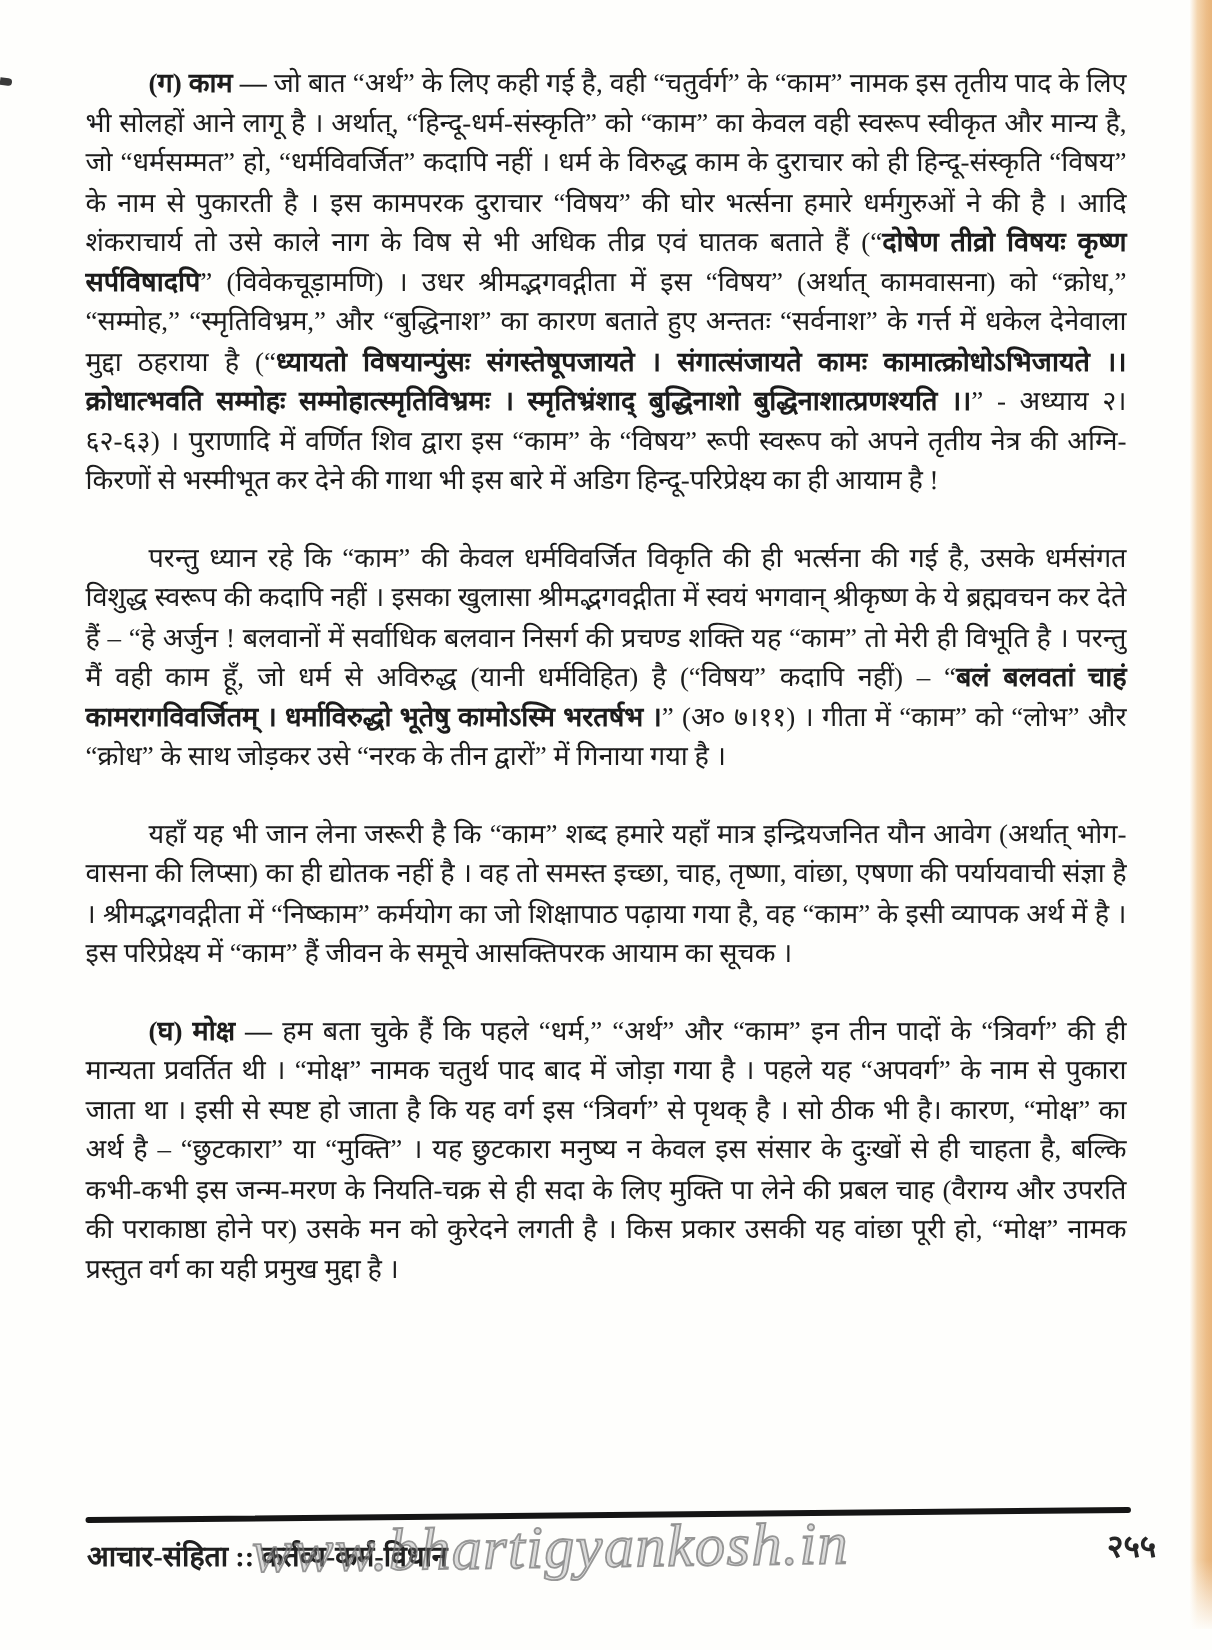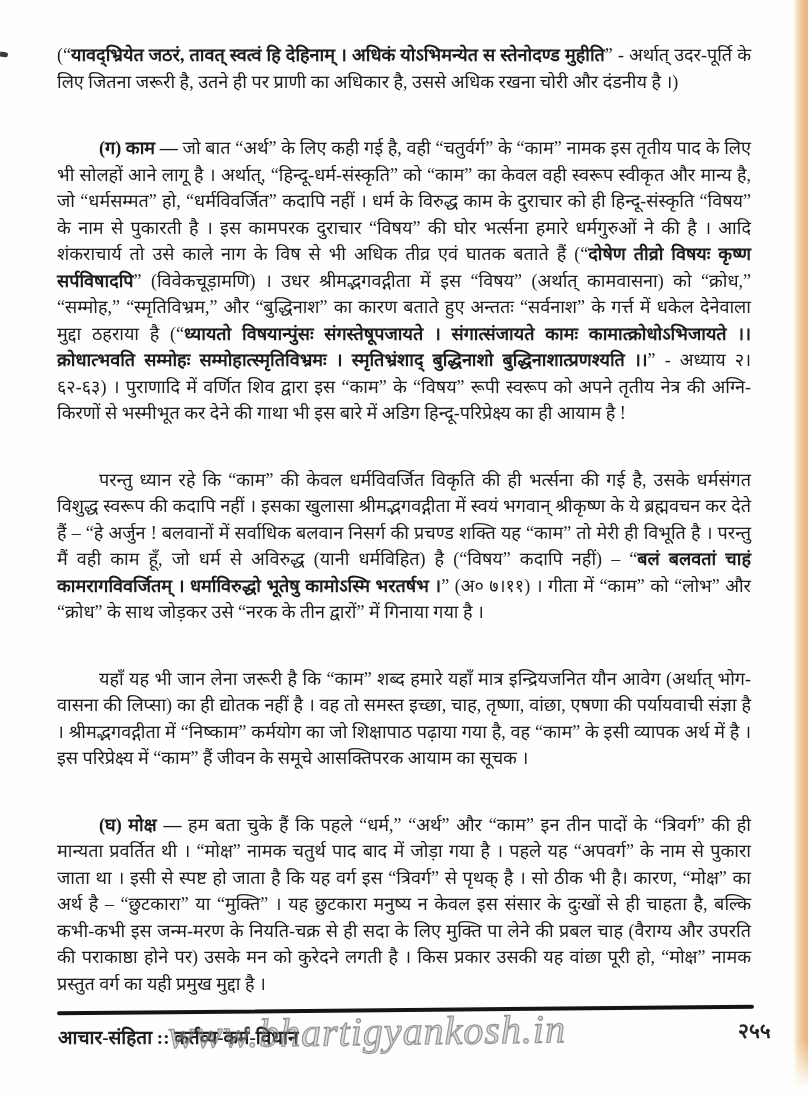--- a/index.html
+++ b/index.html
@@ -47,21 +47,21 @@
   .text-block {
     position: absolute;
     left: 57px;
     top: 42px;
     width: 694px;
     font-size: 18px;
     line-height: 26.5px;
     text-align: justify;
   }
   .para { margin: 0 0 25px 0; }
-  .para.indent { text-indent: 42px; margin-top: 40px; }
+  .para.indent { text-indent: 42px; }
   .bold { font-weight: 700; }
   
   .footer-rule {
     position: absolute;
     left: 57px;
     top: 1008px;
     width: 697px;
     height: 4px;
     background: #151515;
     transform: rotate(-0.55deg);
@@ -102,21 +102,20 @@
 </head>
 <body>
 
 <div class="scan-page">
 
   <div class="edge-strip"></div>
   <div class="edge-strip-fade"></div>
   <div class="edge-mark"></div>
 
   <main class="text-block">
-      <p class="para"><span>(“</span><span class="bold">यावद्भ्रियेत जठरं, तावत् स्वत्वं हि देहिनाम् । अधिकं योऽभिमन्येत स स्तेनोदण्ड मुहीति</span><span>” - अर्थात् उदर-पूर्ति के लिए जितना जरूरी है, उतने ही पर प्राणी का अधिकार है, उससे अधिक रखना चोरी और दंडनीय है ।)</span></p>
       <p class="para indent"><span class="bold">(ग) काम — </span><span>जो बात “अर्थ” के लिए कही गई है, वही “चतुर्वर्ग” के “काम” नामक इस तृतीय पाद के लिए भी सोलहों आने लागू है । अर्थात्, “हिन्दू-धर्म-संस्कृति” को “काम” का केवल वही स्वरूप स्वीकृत और मान्य है, जो “धर्मसम्मत” हो, “धर्मविवर्जित” कदापि नहीं । धर्म के विरुद्ध काम के दुराचार को ही हिन्दू-संस्कृति “विषय” के नाम से पुकारती है । इस कामपरक दुराचार “विषय” की घोर भर्त्सना हमारे धर्मगुरुओं ने की है । आदि शंकराचार्य तो उसे काले नाग के विष से भी अधिक तीव्र एवं घातक बताते हैं (“</span><span class="bold">दोषेण तीव्रो विषयः कृष्ण सर्पविषादपि</span><span>” (विवेकचूड़ामणि) । उधर श्रीमद्भगवद्गीता में इस “विषय” (अर्थात् कामवासना) को “क्रोध,” “सम्मोह,” “स्मृतिविभ्रम,” और “बुद्धिनाश” का कारण बताते हुए अन्ततः “सर्वनाश” के गर्त्त में धकेल देनेवाला मुद्दा ठहराया है (“</span><span class="bold">ध्यायतो विषयान्पुंसः संगस्तेषूपजायते । संगात्संजायते कामः कामात्क्रोधोऽभिजायते ।। क्रोधात्भवति सम्मोहः सम्मोहात्स्मृतिविभ्रमः । स्मृतिभ्रंशाद् बुद्धिनाशो बुद्धिनाशात्प्रणश्यति ।।</span><span>” - अध्याय २।६२-६३) । पुराणादि में वर्णित शिव द्वारा इस “काम” के “विषय” रूपी स्वरूप को अपने तृतीय नेत्र की अग्नि-किरणों से भस्मीभूत कर देने की गाथा भी इस बारे में अडिग हिन्दू-परिप्रेक्ष्य का ही आयाम है !</span></p>
       <p class="para indent"><span>परन्तु ध्यान रहे कि “काम” की केवल धर्मविवर्जित विकृति की ही भर्त्सना की गई है, उसके धर्मसंगत विशुद्ध स्वरूप की कदापि नहीं । इसका खुलासा श्रीमद्भगवद्गीता में स्वयं भगवान् श्रीकृष्ण के ये ब्रह्मवचन कर देते हैं – “हे अर्जुन ! बलवानों में सर्वाधिक बलवान निसर्ग की प्रचण्ड शक्ति यह “काम” तो मेरी ही विभूति है । परन्तु मैं वही काम हूँ, जो धर्म से अविरुद्ध (यानी धर्मविहित) है (“विषय” कदापि नहीं) – “</span><span class="bold">बलं बलवतां चाहं कामरागविवर्जितम् । धर्माविरुद्धो भूतेषु कामोऽस्मि भरतर्षभ ।</span><span>” (अ० ७।११) । गीता में “काम” को “लोभ” और “क्रोध” के साथ जोड़कर उसे “नरक के तीन द्वारों” में गिनाया गया है ।</span></p>
       <p class="para indent"><span>यहाँ यह भी जान लेना जरूरी है कि “काम” शब्द हमारे यहाँ मात्र इन्द्रियजनित यौन आवेग (अर्थात् भोग-वासना की लिप्सा) का ही द्योतक नहीं है । वह तो समस्त इच्छा, चाह, तृष्णा, वांछा, एषणा की पर्यायवाची संज्ञा है । श्रीमद्भगवद्गीता में “निष्काम” कर्मयोग का जो शिक्षापाठ पढ़ाया गया है, वह “काम” के इसी व्यापक अर्थ में है । इस परिप्रेक्ष्य में “काम” हैं जीवन के समूचे आसक्तिपरक आयाम का सूचक ।</span></p>
       <p class="para indent"><span class="bold">(घ) मोक्ष — </span><span>हम बता चुके हैं कि पहले “धर्म,” “अर्थ” और “काम” इन तीन पादों के “त्रिवर्ग” की ही मान्यता प्रवर्तित थी । “मोक्ष” नामक चतुर्थ पाद बाद में जोड़ा गया है । पहले यह “अपवर्ग” के नाम से पुकारा जाता था । इसी से स्पष्ट हो जाता है कि यह वर्ग इस “त्रिवर्ग” से पृथक् है । सो ठीक भी है। कारण, “मोक्ष” का अर्थ है – “छुटकारा” या “मुक्ति” । यह छुटकारा मनुष्य न केवल इस संसार के दुःखों से ही चाहता है, बल्कि कभी-कभी इस जन्म-मरण के नियति-चक्र से ही सदा के लिए मुक्ति पा लेने की प्रबल चाह (वैराग्य और उपरति की पराकाष्ठा होने पर) उसके मन को कुरेदने लगती है । किस प्रकार उसकी यह वांछा पूरी हो, “मोक्ष” नामक प्रस्तुत वर्ग का यही प्रमुख मुद्दा है ।</span></p>
     </main>
 
   <div class="footer-rule"></div>
   <div class="footer-title">आचार-संहिता :: कर्तव्य-कर्म-विधान</div>
   <div class="watermark">www.bhartigyankosh.in</div>
   <div class="page-number">२५५</div>

